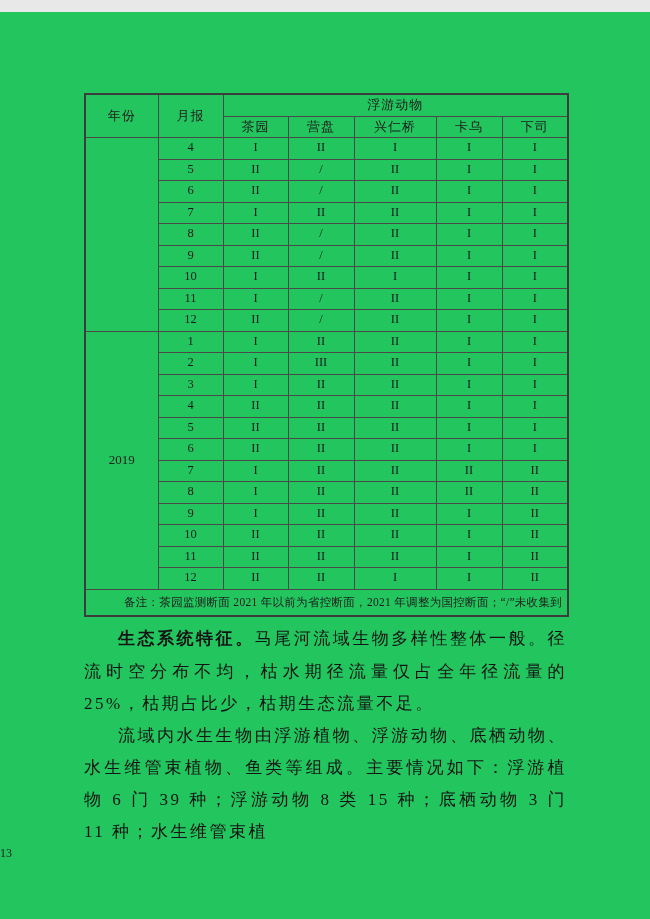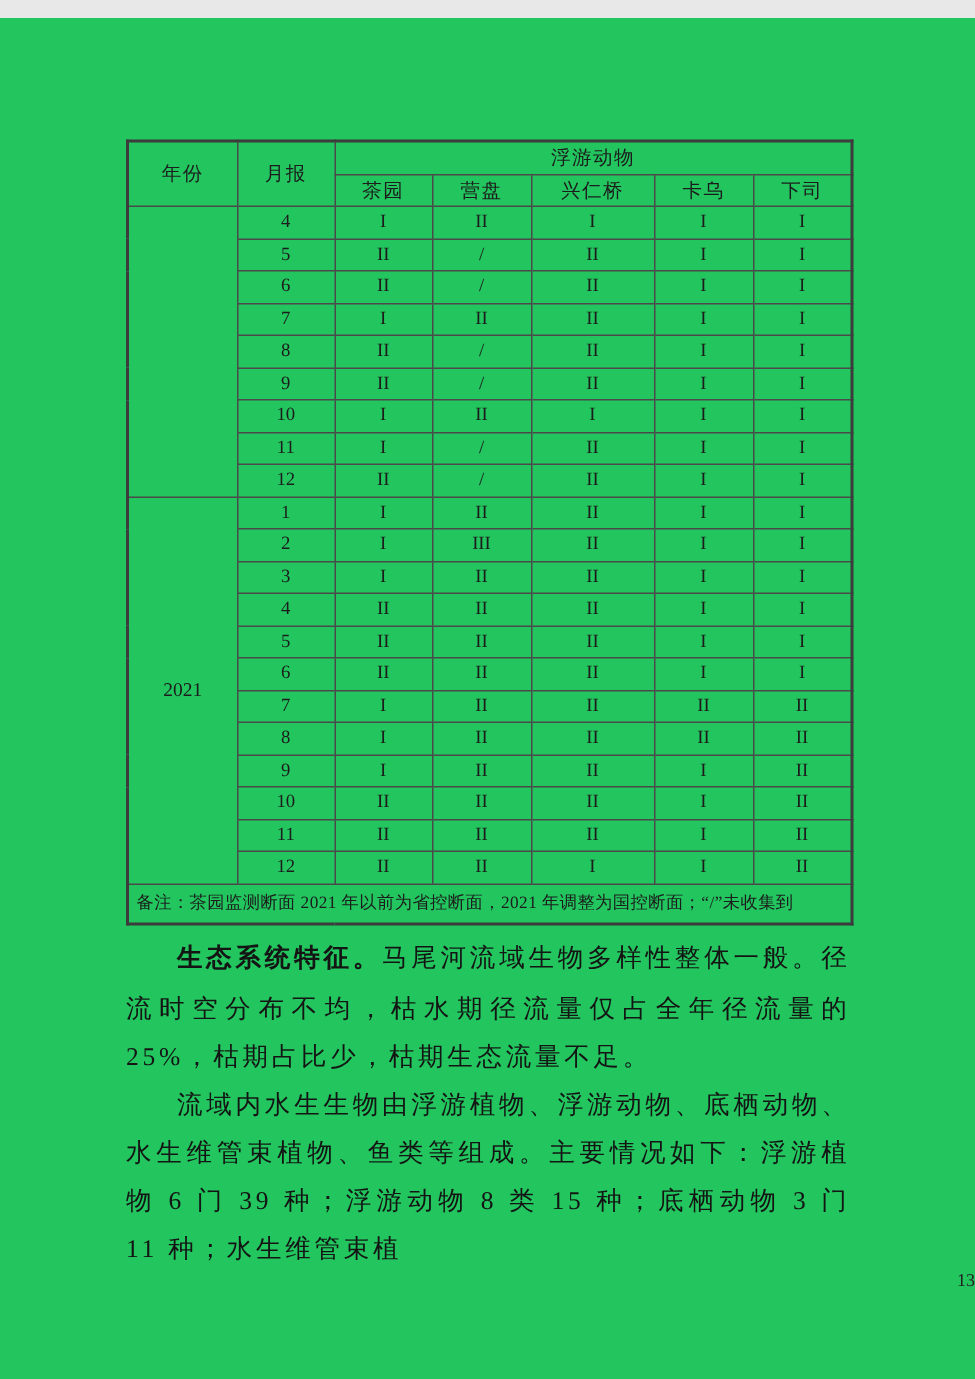--- a/index.html
+++ b/index.html
@@ -30,21 +30,21 @@
     text-align: center;
     vertical-align: middle;
     height: 20.5px;
     padding: 0;
     line-height: 1.1;
     color: #1c1c1c;
   }
   .wq-table th { letter-spacing: 1px; }
   .wq-table td.value-cell, .wq-table td.month-cell { font-size: 12.5px; }
   .wq-table td.note-cell {
-    text-align: left;
+    text-align: right;
     font-size: 11.5px;
     height: 21px;
     padding: 2px 5px;
     letter-spacing: 0.3px;
     line-height: 1.4;
   }
   .body-text {
     position: absolute;
     left: 84px;
     top: 611px;
@@ -58,21 +58,21 @@
     margin: 0;
     text-indent: 2em;
     letter-spacing: 2.5px;
   }
   .body-text .lead { font-weight: bold; font-family: Liberation Mono, monospace; }
   .page-number {
     position: absolute;
     left: 0;
     top: 834px;
     width: 100%;
-    text-align: right;
+    text-align: left;
     font-size: 12px;
     color: #222;
     font-family: "Liberation Serif", serif;
   }
 </style>
 </head>
 <body>
 
 <div class="page">
 
@@ -168,21 +168,21 @@
         </tr>
         <tr>
           <td class="month-cell">12</td>
           <td class="value-cell">II</td>
           <td class="value-cell">/</td>
           <td class="value-cell">II</td>
           <td class="value-cell">I</td>
           <td class="value-cell">I</td>
         </tr>
         <tr>
-          <td rowspan="12" class="year-cell">2021</td>
+          <td rowspan="12" class="year-cell">2019</td>
           <td class="month-cell">1</td>
           <td class="value-cell">I</td>
           <td class="value-cell">II</td>
           <td class="value-cell">II</td>
           <td class="value-cell">I</td>
           <td class="value-cell">I</td>
         </tr>
         <tr>
           <td class="month-cell">2</td>
           <td class="value-cell">I</td>

